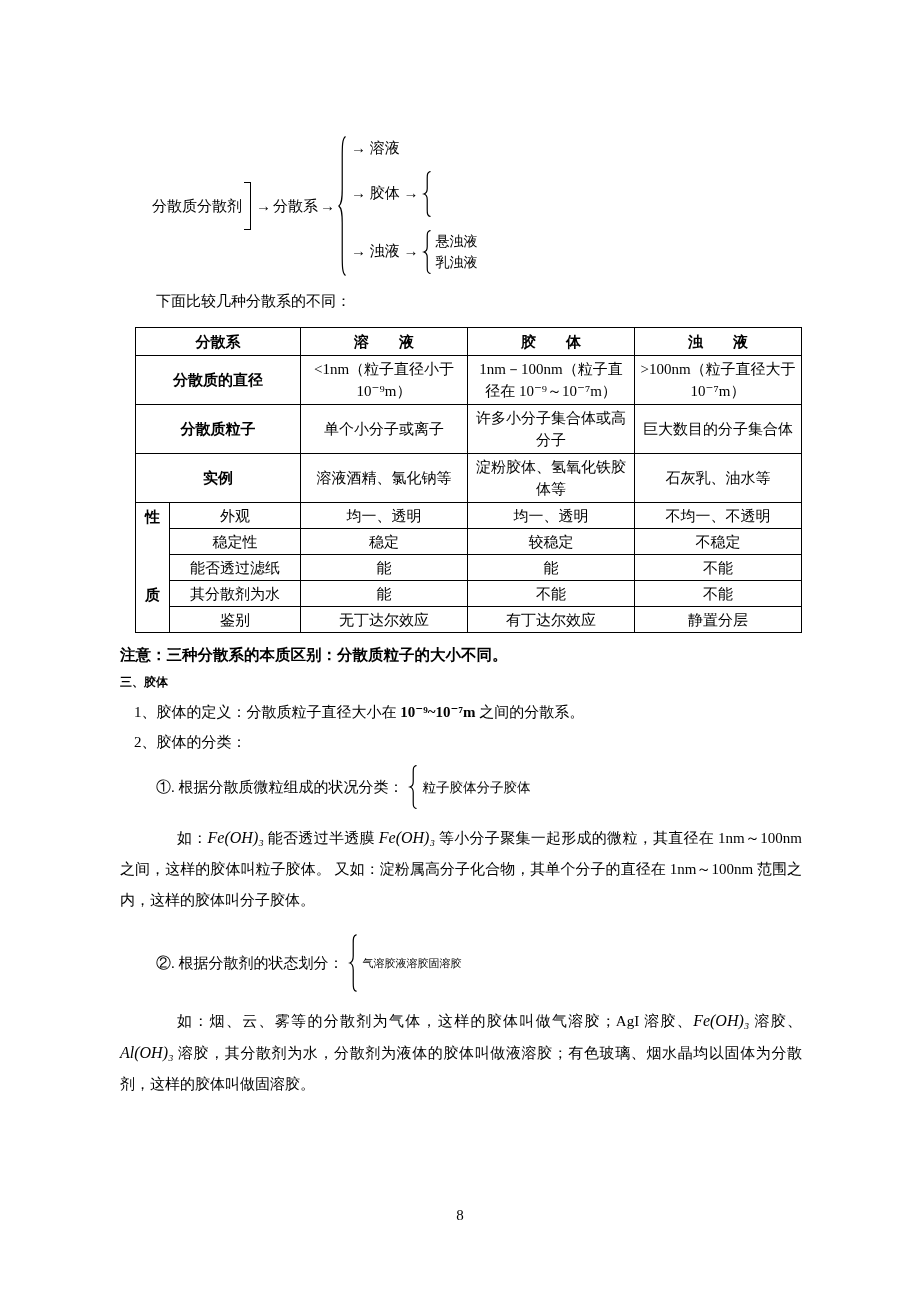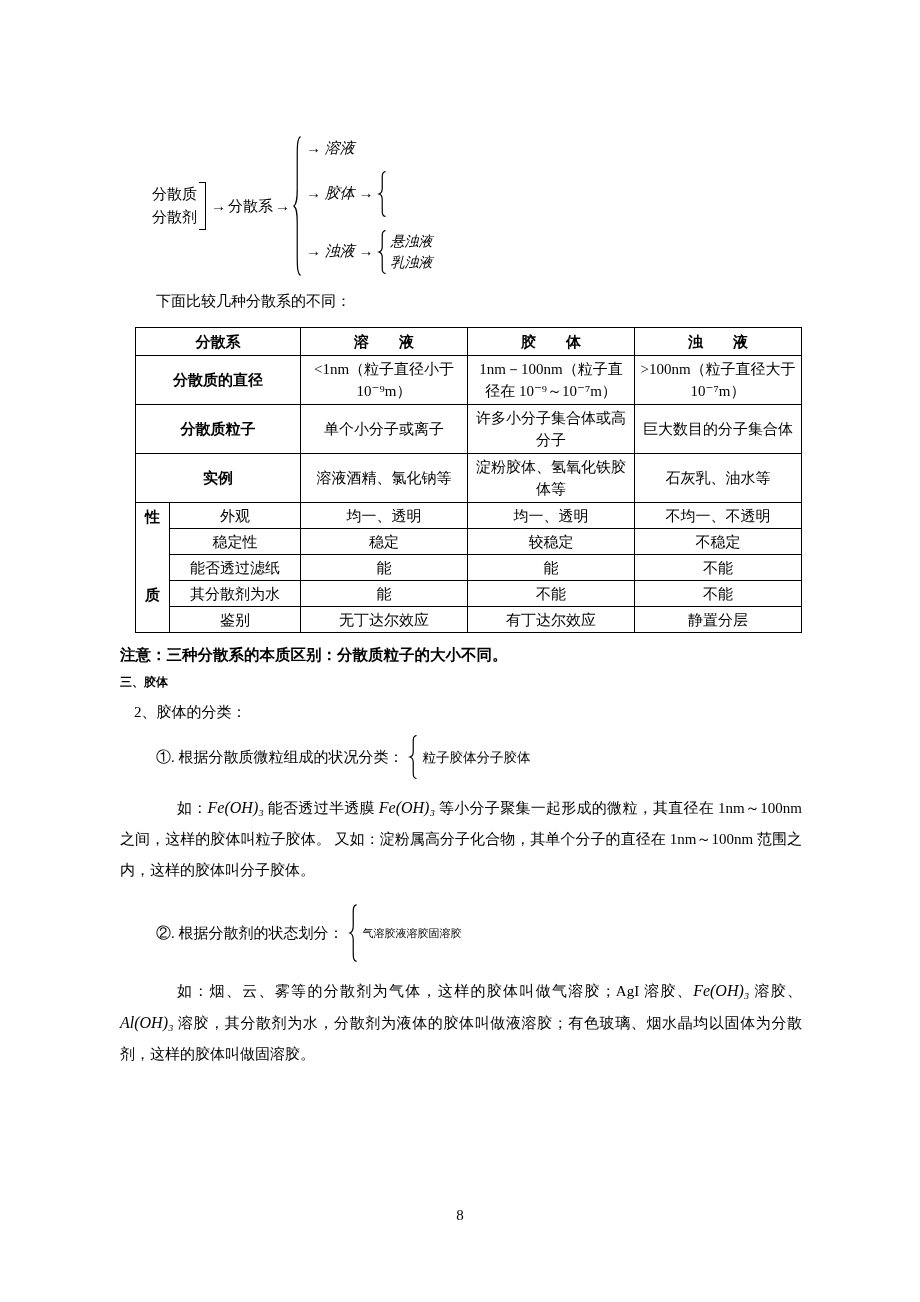--- a/index.html
+++ b/index.html
@@ -10,25 +10,25 @@
     background:#ffffff;
     font-family:"Liberation Serif","DejaVu Serif",serif;
     color:#000;
     font-size:15px;
     overflow:hidden;
   }
   .content { position:absolute; inset:0; padding:135px 118px 0 120px; }
 
   
   .diagram { display:flex; align-items:center; margin-left:32px; }
-  .diag-stack { display:flex; flex-direction:column; text-align:center; line-height:23px;align-items:center; }
+  .diag-stack { display:flex; flex-direction:row; text-align:center; line-height:23px;align-items:center; }
   .rbracket { width:7px; height:48px; border-top:1.2px solid #000; border-right:1.2px solid #000; border-bottom:1.2px solid #000; margin:0 3px 0 2px; }
   .arrow { padding:0 2px; }
   .brace { width:11px; flex:0 0 11px; display:block; }
-  .branches { display:flex; flex-direction:column; gap:13px; margin-left:3px;font-style:italic; }
+  .branches { display:flex; flex-direction:column; gap:13px; margin-left:3px; }
   .branch-row { display:flex; align-items:center; gap:3px; }
   .sub-col { display:flex; flex-direction:column; justify-content:center; font-size:14px; line-height:21px; }
 
   
   .tbl-wrap { margin:16px 0 0 15px; }
   .intro { margin:15px 0 0 36px; }
   table { border-collapse:collapse; table-layout:fixed; width:666px; }
   td { border:1px solid #000; text-align:center; vertical-align:middle; padding:2px 5px; line-height:22px; }
   tr.thead td { height:28px; font-weight:bold; }
   td.blabel { font-weight:bold; }
@@ -163,20 +163,23 @@
             <td>静置分层</td>
           </tr>
         </tbody>
       </table>
     </div>
 
     <div class="note">注意：三种分散系的本质区别：分散质粒子的大小不同。</div>
 
     <div class="h3">三、胶体</div>
 
+    <div class="line1">
+      <span>1、胶体的定义：分散质粒子直径大小在 </span><span class="bnum">10⁻⁹~10⁻⁷m</span><span> 之间的分散系。</span>
+    </div>
 
     <div class="line1">2、胶体的分类：</div>
 
     <div class="classify-row c1">
       <span>①. 根据分散质微粒组成的状况分类：</span>
       <svg class="brace" style="height:44px" viewBox="0 0 20 100" preserveAspectRatio="none">
         <path d="M15.5 1 C9.5 2.5 9.5 8 9.5 16 L9.5 38 C9.5 46 8 48.5 3.5 50 C8 51.5 9.5 54 9.5 62 L9.5 84 C9.5 92 9.5 97.5 15.5 99" fill="none" stroke="#000" stroke-width="1.2" vector-effect="non-scaling-stroke"></path>
       </svg>
       <div class="class-items">
         <span>粒子胶体</span>

